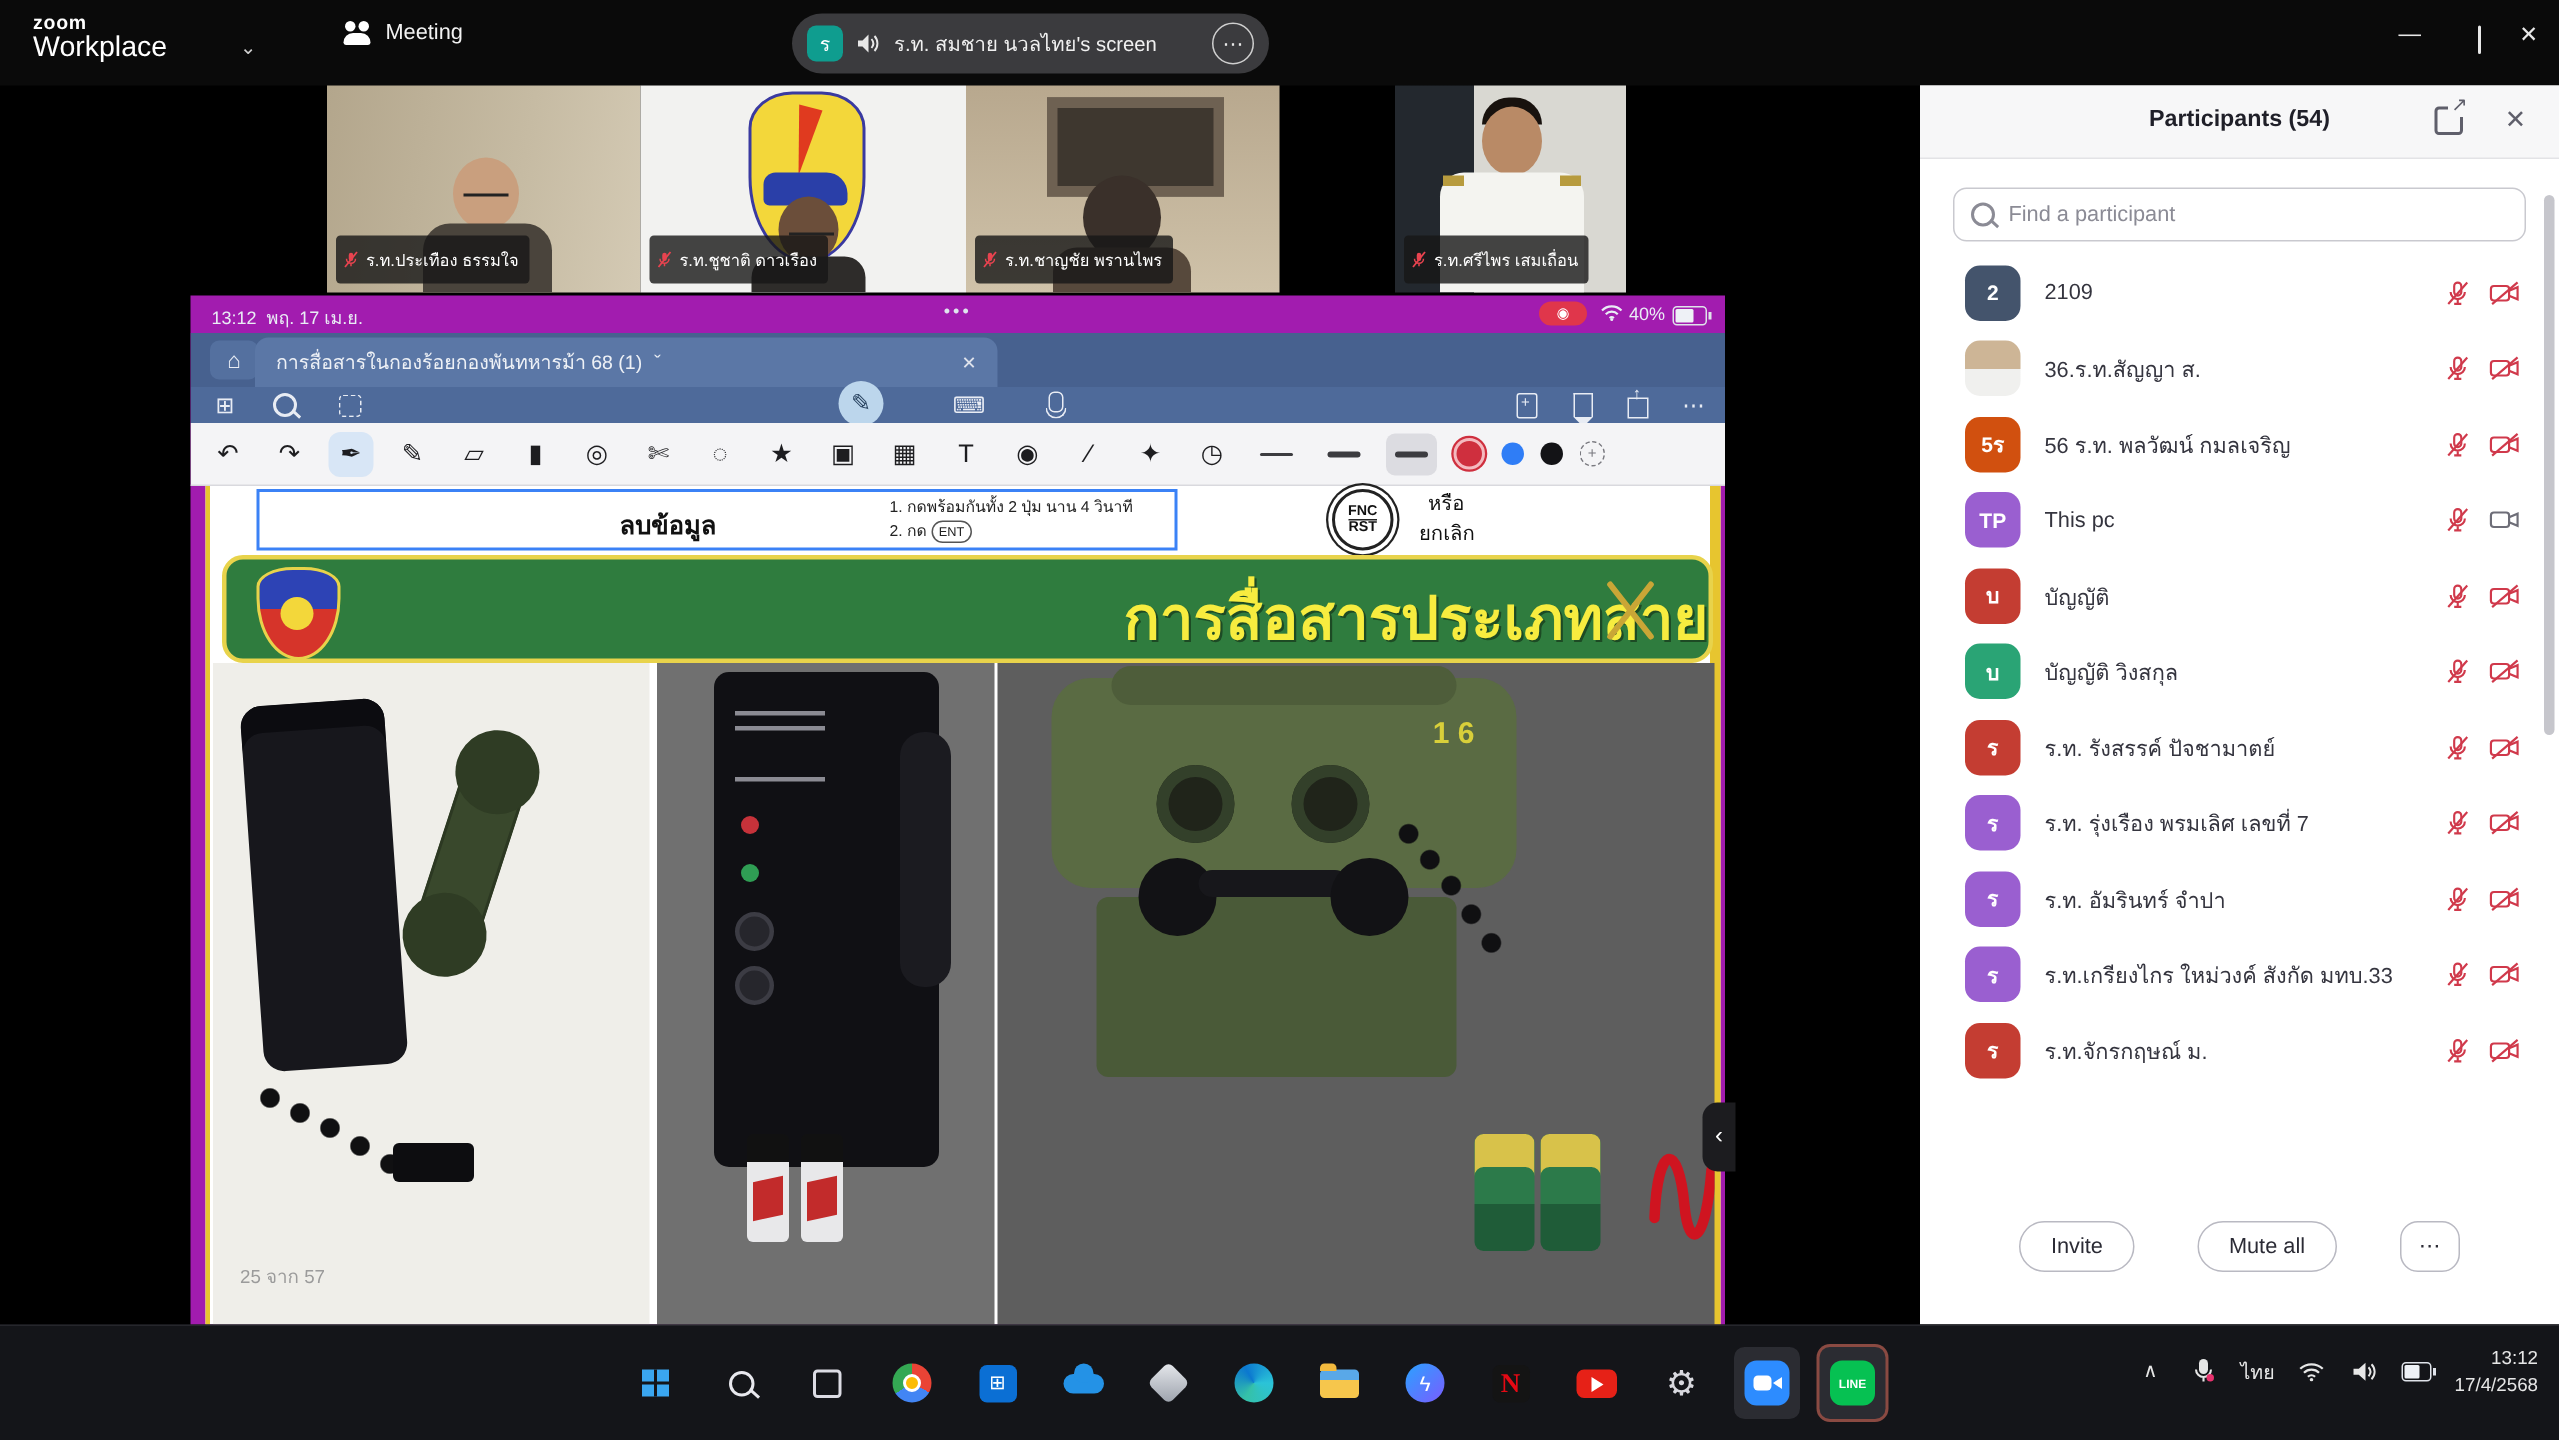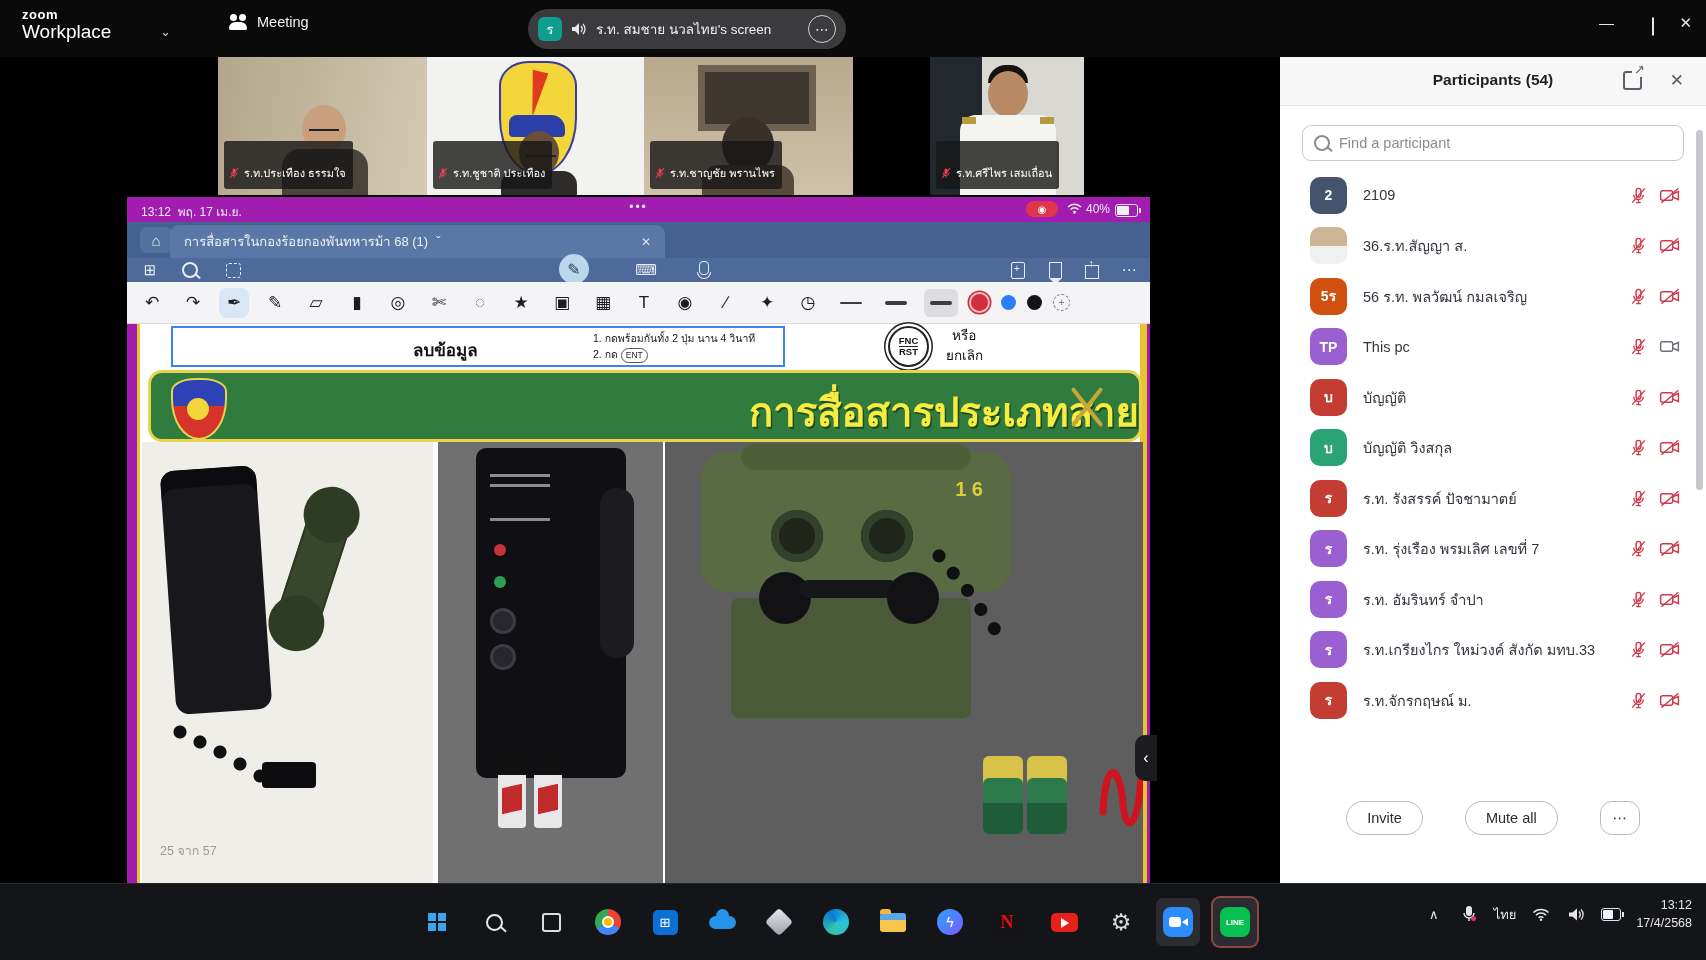--- a/index.html
+++ b/index.html
@@ -22,21 +22,21 @@
   .pill-av{width:24px;height:24px;border-radius:6px;background:#0f9d8f;color:#fff;font-size:13px;
     display:flex;align-items:center;justify-content:center;flex:0 0 auto;}
   #share-pill .txt{color:#f0f0f0;font-size:13.5px;white-space:nowrap;overflow:hidden;flex:1;}
   .ellipse-btn{width:26px;height:26px;border:1.5px solid #cfcfcf;border-radius:50%;color:#e8e8e8;
     display:flex;align-items:center;justify-content:center;font-size:14px;flex:0 0 auto;}
   .winctl{top:14px;color:#e8e8e8;font-size:15px;}
   .restore-box{width:11px;height:11px;border:1.5px solid #e8e8e8;border-radius:2px;}
   
   .tile{top:57px;height:138px;overflow:hidden;background:#222;}
   .vlabel{position:absolute;left:6px;bottom:6px;height:32px;background:rgba(22,22,22,.8);border-radius:3px;
-    display:flex;align-items:center;gap:4px;padding:16px 7px 0 4px;color:#fff;font-size:11px;white-space:nowrap;}
+    display:flex;align-items:center;gap:4px;padding:0 7px 0 4px;color:#fff;font-size:11px;white-space:nowrap;}
   .head{position:absolute;border-radius:50%;}
   #tile1{left:218px;width:209px;background:linear-gradient(100deg,#b3a68c,#c6bba3 60%,#d4cab4);}
   #tile1 .head{left:84px;top:48px;width:44px;height:48px;background:#c99f7e;}
   #tile1 .body{position:absolute;left:64px;top:92px;width:86px;height:46px;border-radius:18px 18px 0 0;background:#4a443c;}
   .glasses{position:absolute;width:30px;height:8px;border-top:2px solid #222;left:7px;top:24px;}
   #tile2{left:427px;width:217px;background:#f2f2f0;}
   .crest{position:absolute;left:72px;top:4px;width:74px;height:110px;background:#f3d73a;border:2px solid #3a3aa0;
     border-radius:36px 36px 48px 48px/30px 30px 70px 70px;overflow:hidden;}
   .crest .bolt{position:absolute;left:26px;top:8px;width:0;height:0;border-left:11px solid transparent;
     border-right:5px solid transparent;border-top:46px solid #e03a1f;transform:rotate(14deg);}
@@ -178,21 +178,21 @@
   #phead .x{position:absolute;right:22px;top:13px;font-size:17px;color:#5f5f6b;}
   #psearch{left:22px;top:68px;width:382px;height:36px;border:1px solid #c9c9cf;border-radius:9px;box-sizing:border-box;
     display:flex;align-items:center;gap:9px;padding:0 11px;color:#8b8b95;font-size:14.5px;background:#fff;}
   #plist{left:0;top:113px;width:100%;height:624px;overflow:hidden;}
   .prow{height:50.5px;display:flex;align-items:center;padding:0 26px 0 30px;box-sizing:border-box;gap:16px;}
   .pav{width:37px;height:37px;border-radius:10px;color:#fff;font-size:14px;font-weight:bold;
     display:flex;align-items:center;justify-content:center;flex:0 0 auto;}
   .pname{font-size:14.5px;color:#35353f;white-space:nowrap;overflow:hidden;flex:1;}
   .picons{display:flex;gap:11px;flex:0 0 auto;}
   #pscroll{right:3px;top:73px;width:7px;height:360px;background:#c6c6cc;border-radius:4px;}
-  #pfoot{left:0;top:731px;width:100%;height:60px;display:flex;align-items:center;justify-content:center;gap:42px;}
+  #pfoot{left:0;top:731px;width:100%;height:60px;display:flex;align-items:flex-end;justify-content:center;gap:42px;}
   .pbtn{height:34px;border:1px solid #b9b9c2;border-radius:17px;background:#fff;font-size:14.5px;color:#2b2b35;
     display:flex;align-items:center;justify-content:center;padding:0 20px;font-family:inherit;}
   .pbtn.dots{width:40px;padding:0;border-radius:12px;}
   
   #taskbar{left:0;top:883px;width:1706px;height:77px;background:#141519;border-top:1px solid #26272c;}
   #apps{left:415px;top:14px;display:flex;gap:13px;}
   .app{width:44px;height:48px;border-radius:7px;display:flex;align-items:center;justify-content:center;position:relative;}
   .app.active{background:#2b2c32;}
   .app.line-active{background:#2b2c32;box-shadow:0 0 0 2px #8a4a42;}
   .ic{width:30px;height:30px;display:flex;align-items:center;justify-content:center;}
@@ -284,21 +284,21 @@
   <div class="head">
       <span class="glasses"></span>
     </div>
     <div class="body"></div>
   <div class="vlabel">
     <svg class="micoff-s" width="12" height="12" viewBox="0 0 24 24">
         <path d="M12 3a3 3 0 0 1 3 3v5a3 3 0 0 1-6 0V6a3 3 0 0 1 3-3z" fill="#e8434f"></path>
         <path d="M6 11a6 6 0 0 0 12 0M12 17v4" stroke="#e8434f" fill="none" stroke-width="2"></path>
         <line x1="4" y1="22" x2="20" y2="2" stroke="#e8434f" stroke-width="2.4"></line>
       </svg>
-    <span>ร.ท.ชูชาติ  ประเทือง</span>
+    <span>ร.ท.ชูชาติ  ดาวเรือง</span>
   </div>
 </div>
 <div class="abs tile" id="tile3">
   <div class="win"></div>
     <div class="head"></div>
     <div class="body"></div>
   <div class="vlabel">
     <svg class="micoff-s" width="12" height="12" viewBox="0 0 24 24">
         <path d="M12 3a3 3 0 0 1 3 3v5a3 3 0 0 1-6 0V6a3 3 0 0 1 3-3z" fill="#e8434f"></path>
         <path d="M6 11a6 6 0 0 0 12 0M12 17v4" stroke="#e8434f" fill="none" stroke-width="2"></path>

